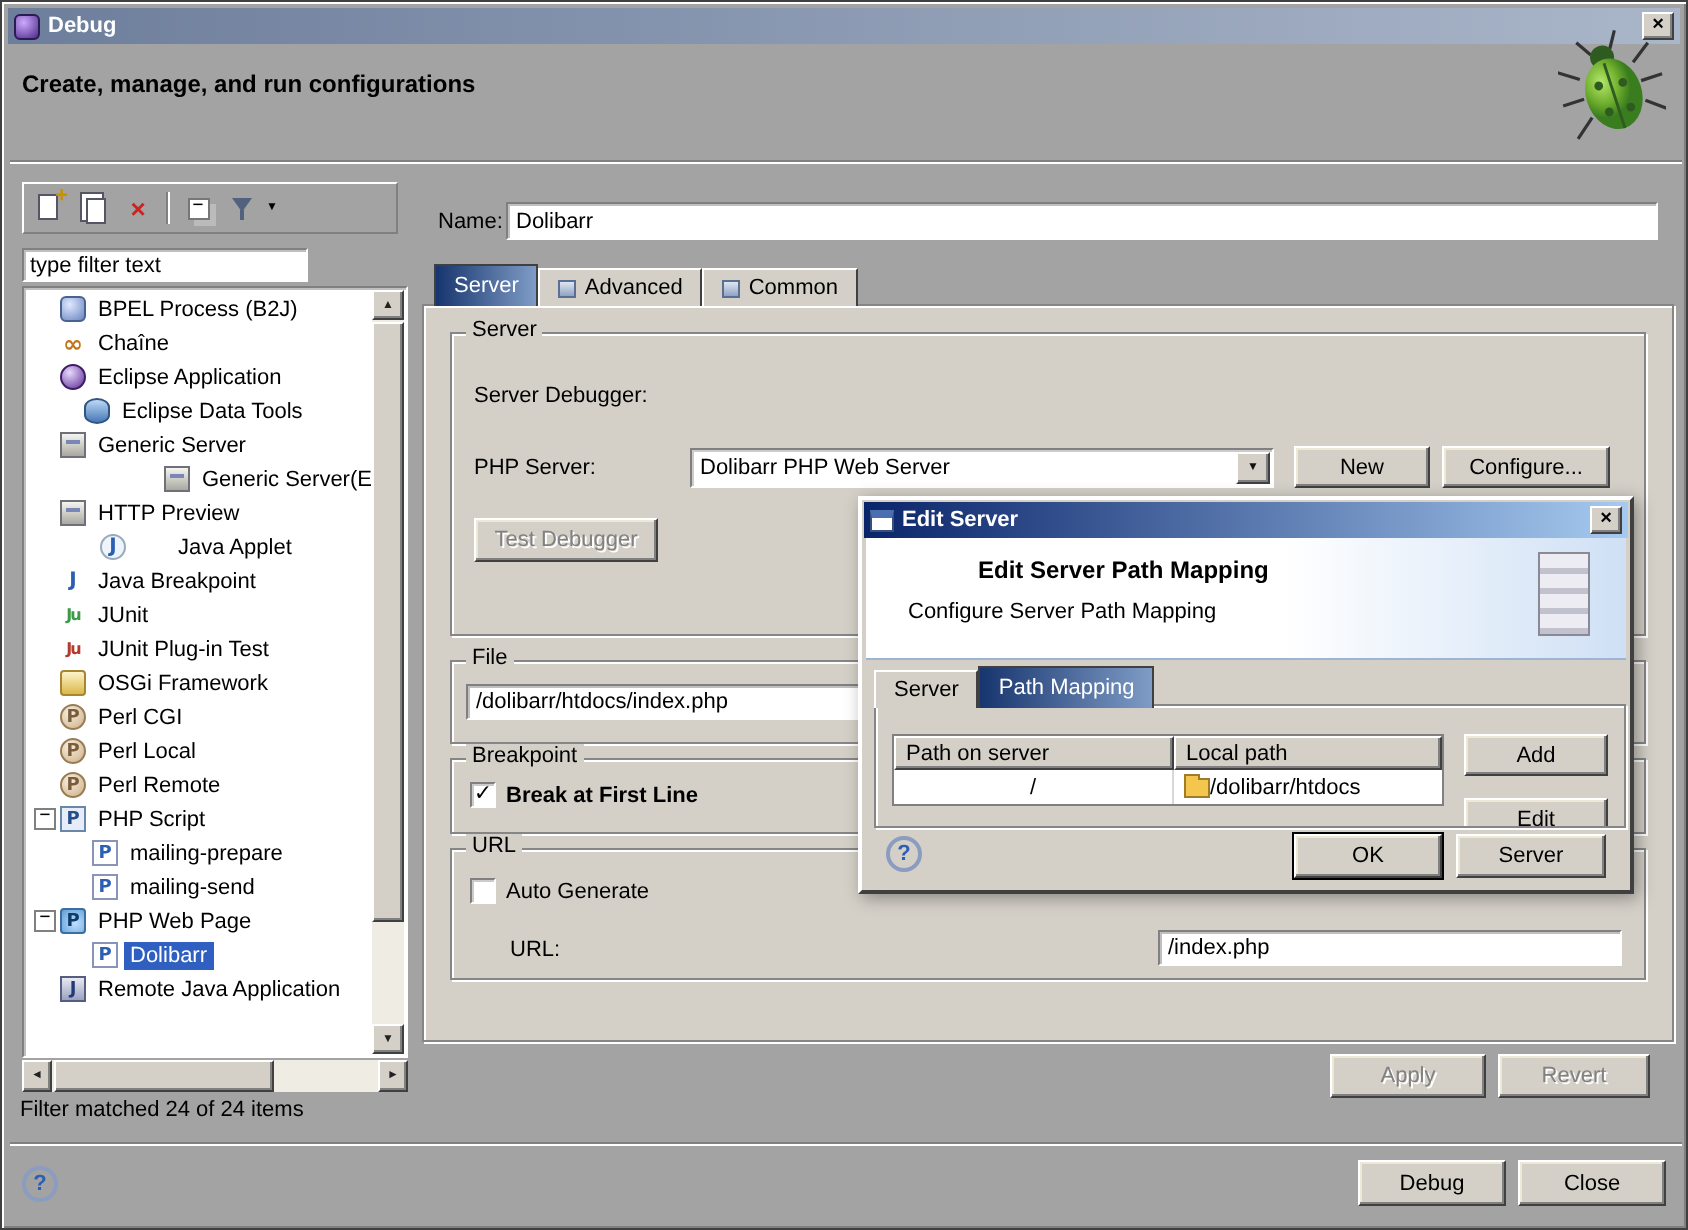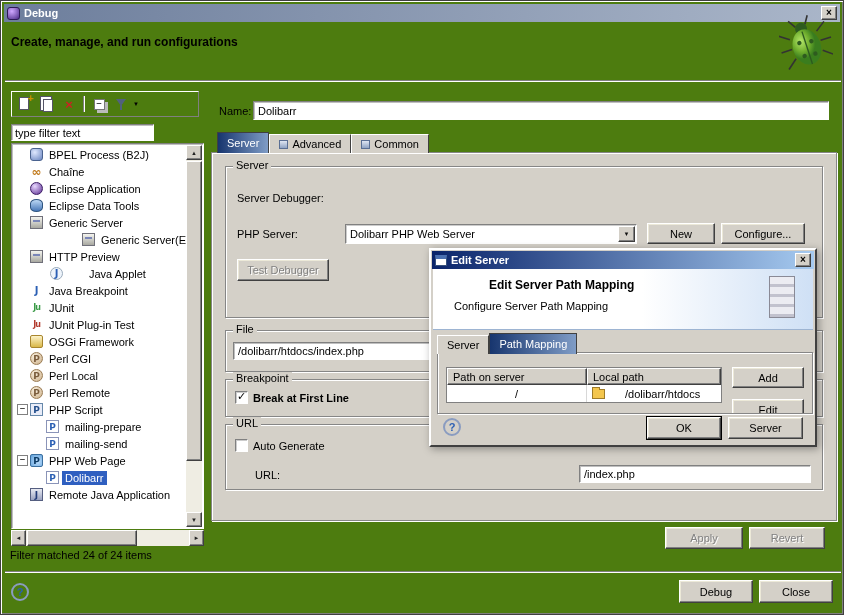--- a/index.html
+++ b/index.html
@@ -2,21 +2,21 @@
 <html><head>
 <meta charset="utf-8">
 <style>
   * { margin:0; padding:0; box-sizing:border-box; }
   html,body { width:844px; height:615px; }
   body {
     position:relative; overflow:hidden;
     font-family:"Liberation Sans","DejaVu Sans",sans-serif; font-size:11px; color:#000;
     background:#d4d0c8;
   }
-  #window { position:absolute; inset:0; background:#4d7c0f;
+  #window { position:absolute; inset:0; background:#a3a3a3;
     border:1px solid #404040; box-shadow:inset 1px 1px 0 #fff, inset -1px -1px 0 #808080; }
 
   
   .btn { position:absolute; background:#d4d0c8; border:1px solid; border-color:#fff #404040 #404040 #fff;
     box-shadow:inset -1px -1px 0 #808080, inset 1px 1px 0 #ece9d8;
     display:flex; align-items:center; justify-content:center; font-size:11px; cursor:default; }
   .btn.disabled { color:#818181; text-shadow:1px 1px 0 #fff; }
   .btn.default { box-shadow:0 0 0 1px #000, inset -1px -1px 0 #808080, inset 1px 1px 0 #ece9d8; }
   .sunken { background:#fff; border:1px solid; border-color:#808080 #fff #fff #808080;
     box-shadow:inset 1px 1px 0 rgba(0,0,0,.25); }
@@ -195,21 +195,21 @@
   #modal-panel { position:absolute; left:6px; top:102px; width:376px; height:62px; background:#d4d0c8; overflow:hidden; }
 
   #m-table { position:absolute; left:8px; top:14px; width:276px; background:#fff; border:1px solid #808080; }
   .m-thr { display:flex; height:17px; }
   .m-th { background:#d4d0c8; border:1px solid; border-color:#fff #404040 #404040 #fff;
     box-shadow:inset -1px -1px 0 #808080; display:flex; align-items:center; padding:0 5px; }
   .m-th.c1 { width:140px; } .m-th.c2 { width:134px; }
   .m-tr { display:flex; height:17px; background:#fff; }
   .m-td { display:flex; align-items:center; padding:0 5px; overflow:hidden; white-space:nowrap; }
   .m-td.c1 { width:140px; justify-content:center; border-right:1px solid #d8d8d8; }
-  .m-td.c2 { width:134px; gap:20px; }
+  .m-td.c2 { width:134px; gap:0; }
   .folder-icon { width:13px; height:10px; background:#f4c64d; border:1px solid #a07c28; position:relative; flex:none; }
   .folder-icon::before { content:""; position:absolute; left:-1px; top:-3px; width:6px; height:2px;
     background:#f4c64d; border:1px solid #a07c28; border-bottom:none; }
   #add-btn { left:294px; top:14px; width:72px; height:21px; }
   #edit-btn { left:294px; top:46px; width:72px; height:21px; }
   #modal-help { left:12px; top:168px; }
   #ok-btn { left:216px; top:167px; width:74px; height:22px; }
   #cancel-btn { left:297px; top:167px; width:75px; height:22px; }
 </style>
 </head>
@@ -278,21 +278,21 @@
         <div class="tree-row" style="padding-left: 4px;">
           <span class="expander"></span>
           <span class="ticon ic-chain-icon"></span>
           <span class="tlabel">Chaîne</span>
         </div>
         <div class="tree-row" style="padding-left: 4px;">
           <span class="expander"></span>
           <span class="ticon ic-eclipse-application-icon"></span>
           <span class="tlabel">Eclipse Application</span>
         </div>
-        <div class="tree-row" style="padding-left: 4px;">
+        <div class="tree-row" style="padding-left: 16px;">
           <span class="expander"></span>
           <span class="ticon ic-database-icon"></span>
           <span class="tlabel">Eclipse Data Tools</span>
         </div>
         <div class="tree-row" style="padding-left: 4px;">
           <span class="expander"></span>
           <span class="ticon ic-server-icon"></span>
           <span class="tlabel">Generic Server</span>
         </div>
         <div class="tree-row" style="padding-left: 20px; margin-left: 36px;">

